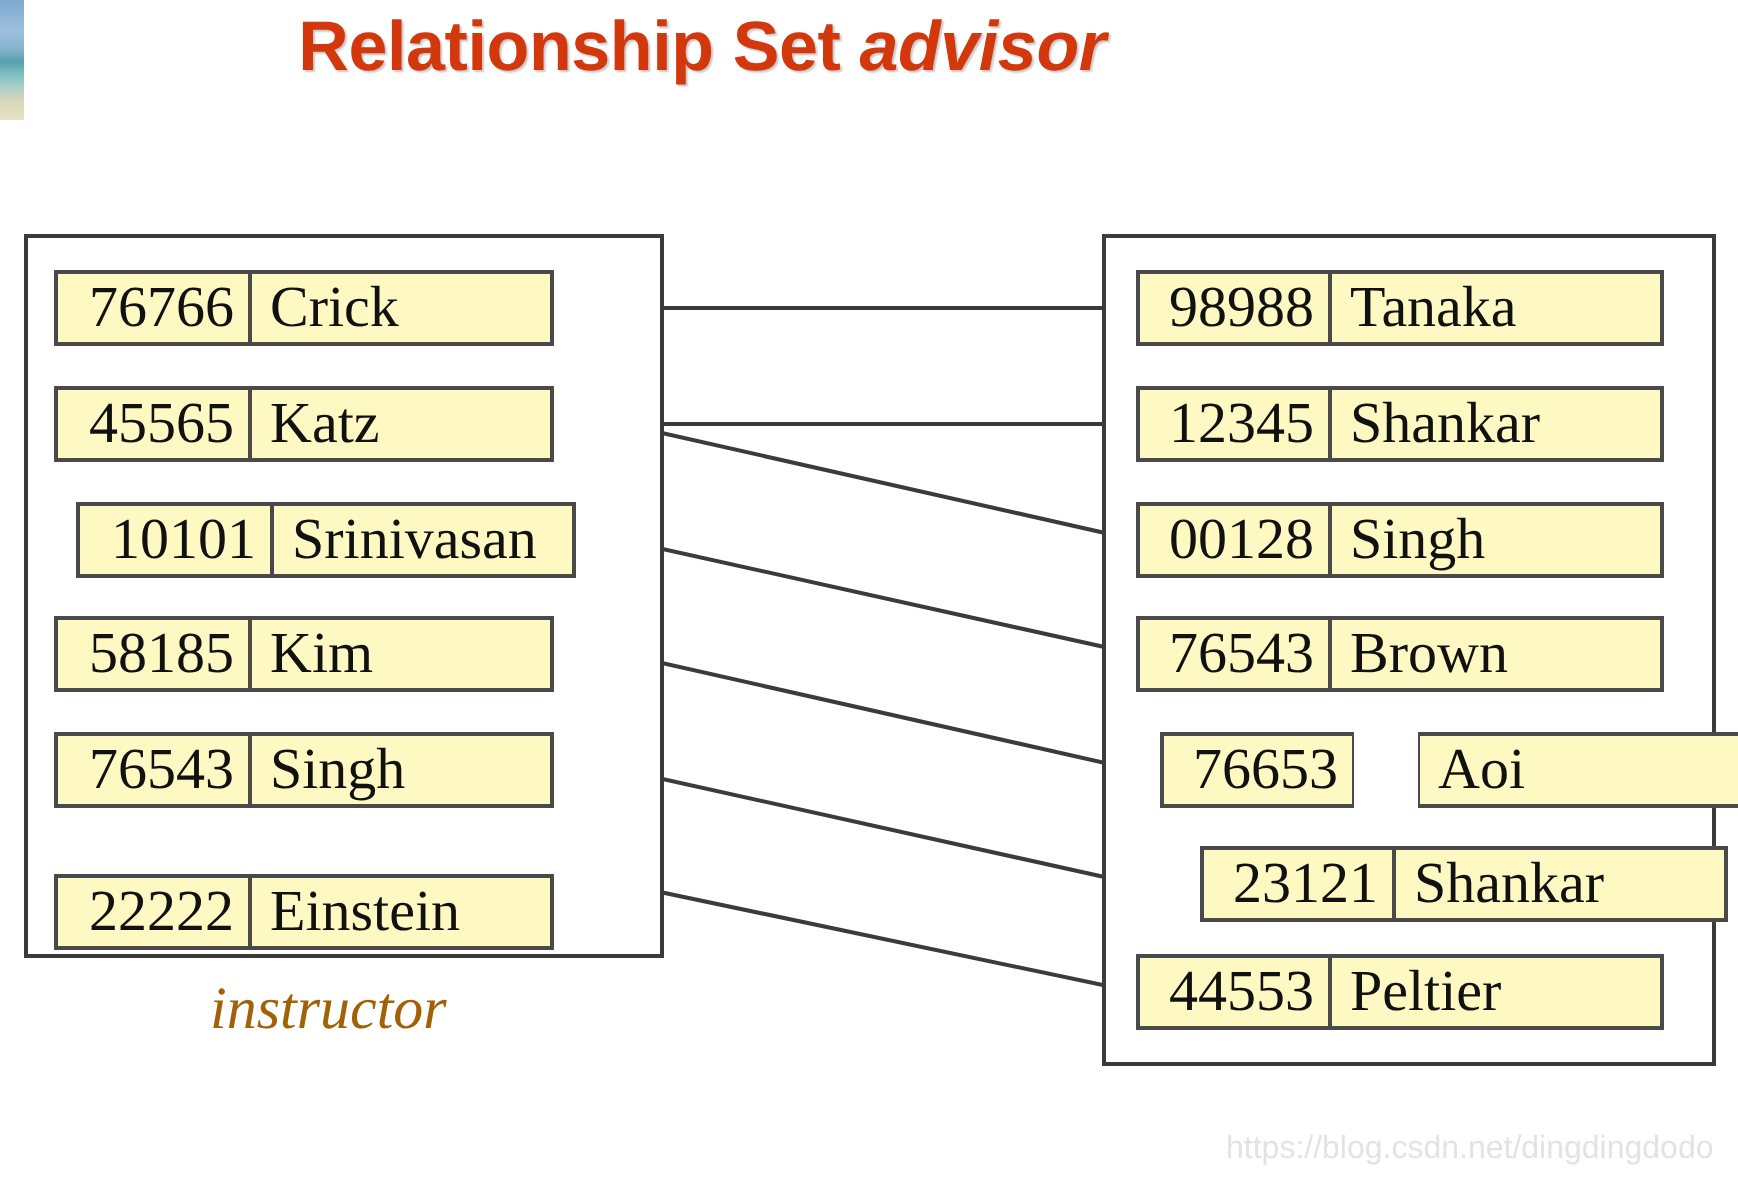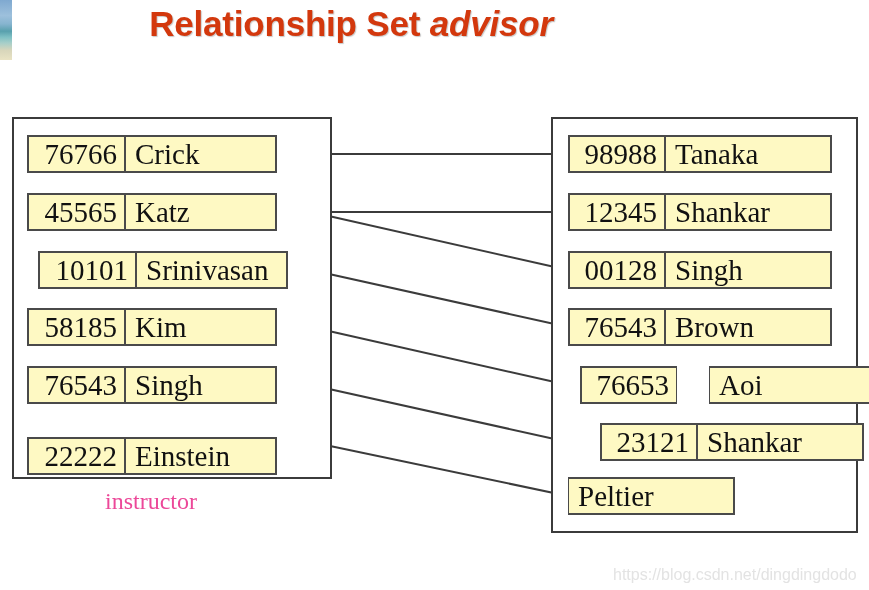--- a/index.html
+++ b/index.html
@@ -103,22 +103,23 @@
     border-left-width: 1px;
   }
   .instructor-row .cell-id { width: 98px; }
   .instructor-row .cell-name { width: 152px; }
   .student-row .cell-id { width: 97px; }
   .student-row .cell-name { width: 167px; }
 
   .entity-caption {
     position: absolute;
     font-family: "Liberation Serif", serif;
-    font-size: 24px;
-    color: #ec4899;
+    font-style: italic;
+    font-size: 30px;
+    color: #a16207;
     white-space: nowrap;
   }
   #instructor-caption {
     left: 105px;
     top: 488px;
   }
   #student-caption {
     left: 644px;
     top: 541px;
   }
@@ -214,19 +215,20 @@
   </div>
   <div class="row student-row" style="left:580px; top:366px;gap:32px;">
     <div class="cell cell-id">76653</div>
     <div class="cell cell-name">Aoi</div>
   </div>
   <div class="row student-row" style="left:600px; top:423px;justify-content:space-between;">
     <div class="cell cell-id">23121</div>
     <div class="cell cell-name">Shankar</div>
   </div>
   <div class="row student-row" style="left:568px; top:477px;">
+    <div class="cell cell-id">44553</div>
     <div class="cell cell-name">Peltier</div>
   </div>
 
 
   <div id="watermark">https://blog.csdn.net/dingdingdodo</div>
 
 </div>
 
 </body></html>

